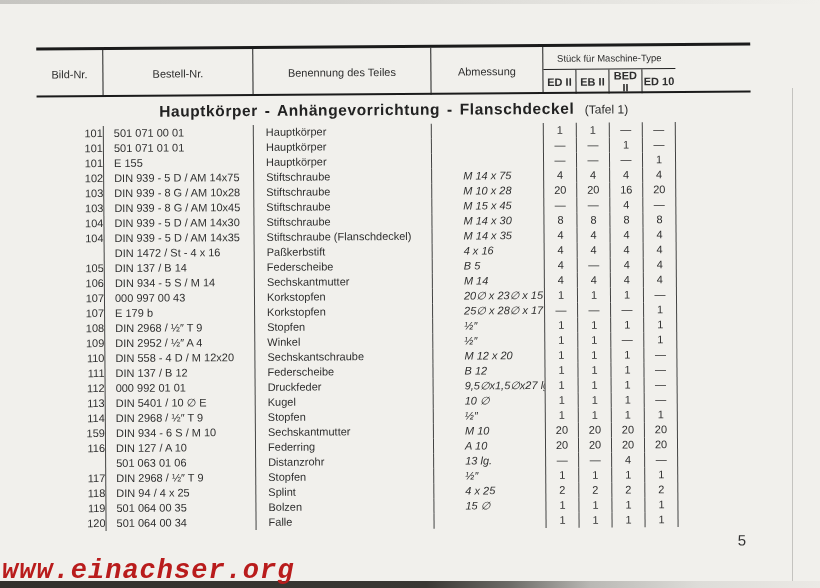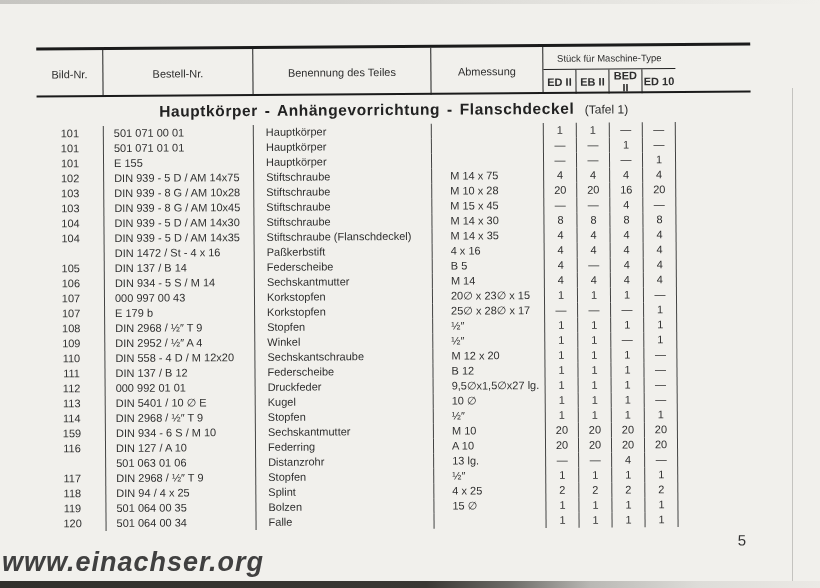--- a/index.html
+++ b/index.html
@@ -71,37 +71,37 @@
   .title-note { font-size: 12px; color: #2c2c2c; margin-left: 6px; }
 
   
   .tbody { position: absolute; top: 84px; left: 0; width: 714px; }
   .row {
     display: grid;
     grid-template-columns: 67px 150px 178px 112px 33px 33px 33px 33px 1fr;
     height: 15px; line-height: 15px; font-size: 11px; color: #2f2f2f;
   }
   .cell { overflow: hidden; white-space: nowrap; }
-  .c-bild   { text-align: center; border-right: 1px solid #434343; }
+  .c-bild   { text-align: right; border-right: 1px solid #434343; }
   .c-best   { padding-left: 10px; border-right: 1px solid #434343; }
   .c-name   { padding-left: 12px; border-right: 1px solid #434343; }
-  .c-dim    { padding-left: 18px; border-right: 1px solid #434343; }
+  .c-dim    { padding-left: 31px; border-right: 1px solid #434343; font-style: italic; }
   .c-qty    { text-align: center; border-right: 1px solid #434343; }
   .c-masch  { border-right: none; }
 
   
   .page-number {
     position: absolute; left: 698px; top: 494px; font-size: 15px; color: #333;
   }
   .watermark {
-    position: absolute; left: 2px; bottom: 10px;
-    font-family: Liberation Sans, sans-serif;
+    position: absolute; left: 2px; bottom: 2px;
+    font-family: Liberation Mono, monospace;
     font-style: italic; font-weight: bold;
     font-size: 27px; letter-spacing: 1px;
-    color: #404040;
+    color: #b91c1c;
   }
 </style>
 </head>
 <body>
 
 <div class="edge-top"></div>
 <div class="edge-right"></div>
 <div class="edge-bottom"></div>
 
 <div class="content">

